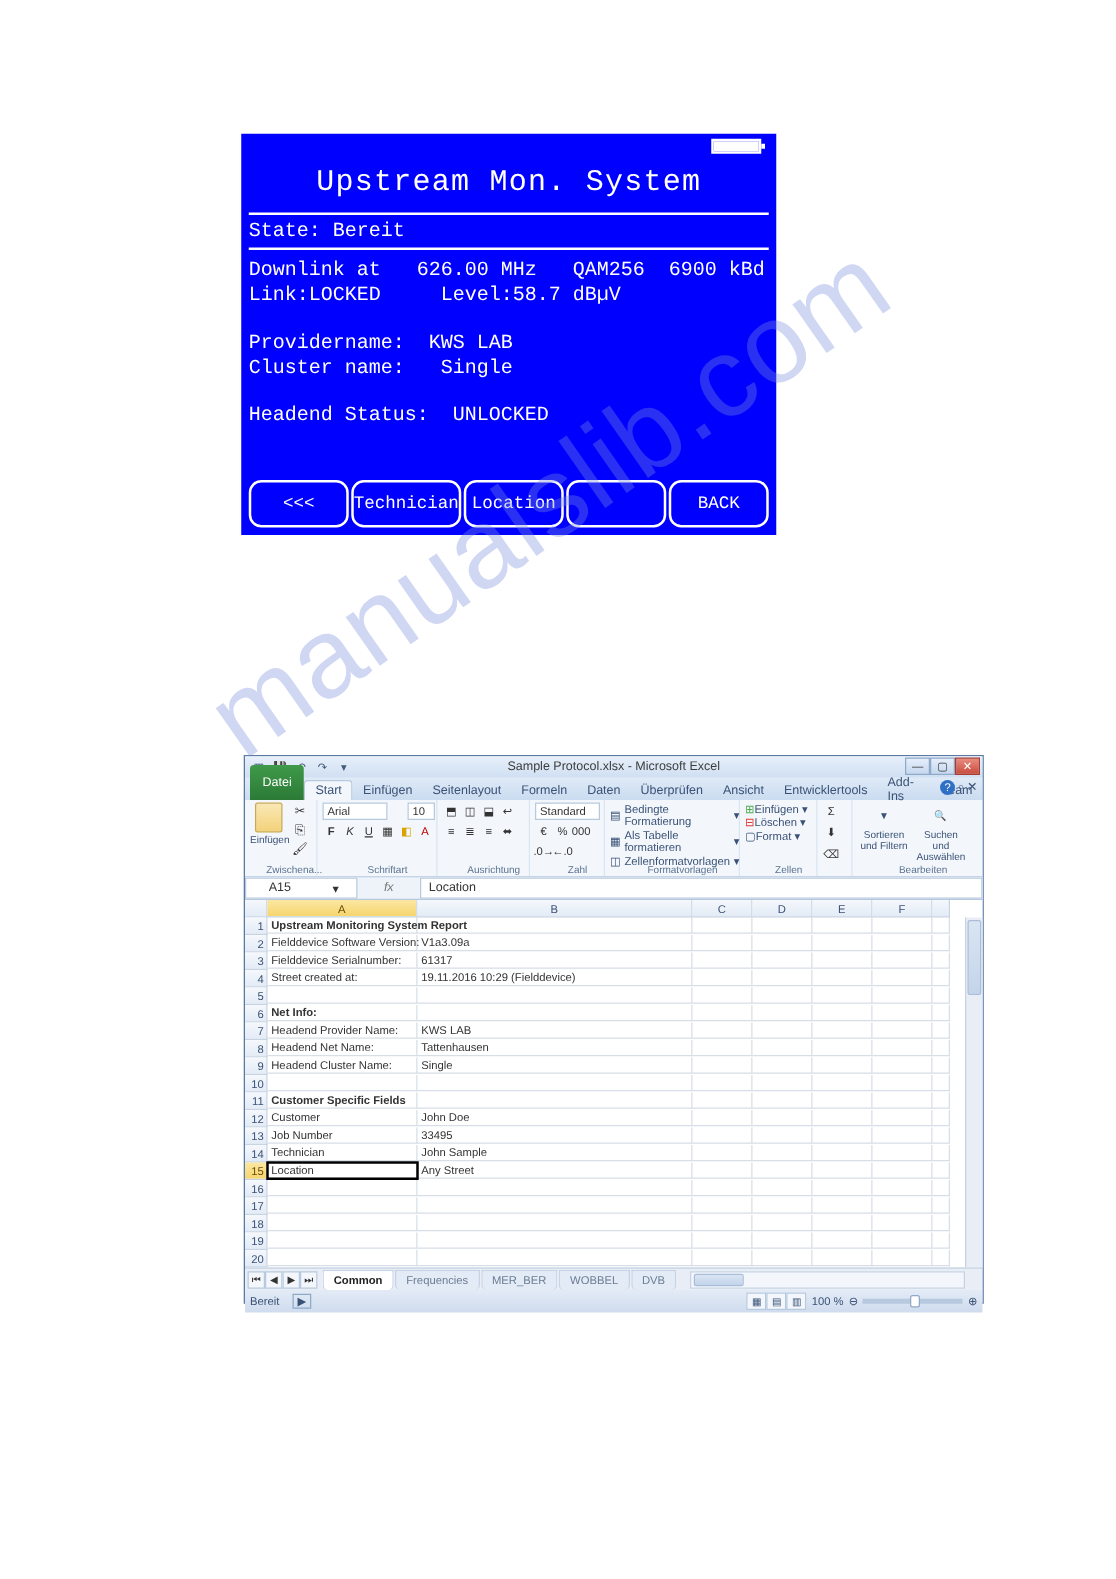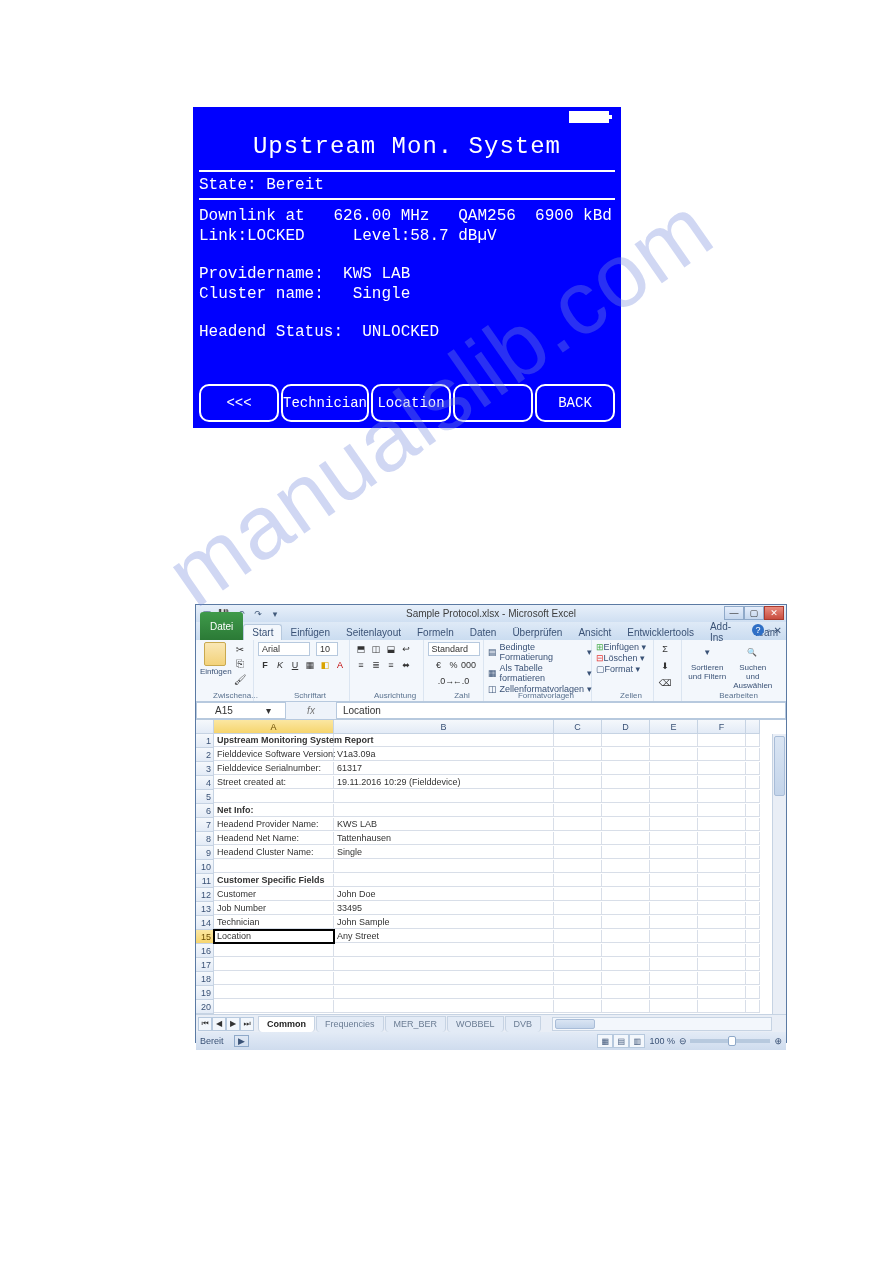--- a/index.html
+++ b/index.html
@@ -98,21 +98,21 @@
     height: 62px; background: #f3f7fc; border-bottom:1px solid #b7c9de;
     display:flex;
   }
   .rgroup { border-right:1px solid #dbe5f1; padding:2px 4px; position:relative; display:flex; flex-direction:column; }
   .rgroup-label { position:absolute; bottom:1px; left:17px; right:0; text-align:center; font-size:8px; color:#5a728f; }
   .rgroup-body { flex:1; display:flex; gap:3px; align-items:flex-start; }
   .ricon { width:14px; height:14px; display:inline-flex; align-items:center; justify-content:center; font-size:10px; }
   .paste-big { width:30px; text-align:center; font-size:8px; color:#3a5276; }
   .paste-big .clip { width:22px; height:24px; background:linear-gradient(#f9e7b5,#f3d27a); border:1px solid #c9a94f; margin:0 auto 1px; border-radius:2px; }
   .mini-col { display:flex; flex-direction:column; gap:1px; }
-  .fontbox { display:flex; gap:6px; align-items:center; }
+  .fontbox { display:flex; gap:16px; align-items:center; }
   .fsel { border:1px solid #b7c9de; background:#fff; font-size:9px; height:14px; padding:0 3px; display:flex; align-items:center; }
   .frow { display:flex; gap:1px; }
   .fbtn { width:14px; height:14px; border:1px solid transparent; display:flex; align-items:center; justify-content:center; font-size:9px; cursor:pointer; }
   .align-row{ display:flex; gap:1px; }
   .abox{ width:14px; height:14px; display:flex; align-items:center; justify-content:center; font-size:9px; }
   .num-row{ display:flex; gap:1px; align-items:center; }
   .styles-col{ display:flex; flex-direction:column; gap:1px; font-size:9px; color:#3a5276; }
   .styles-col .s{ display:flex; align-items:center; gap:3px; cursor:pointer; }
   .cells-col{ display:flex; flex-direction:column; gap:1px; font-size:9px; color:#3a5276; }
   .edit-big{ width:44px; text-align:center; font-size:8px; color:#3a5276; }
@@ -299,21 +299,21 @@
           <div class="abox">≡</div>
           <div class="abox">≣</div>
           <div class="abox">≡</div>
           <div class="abox">⬌</div>
         </div>
       </div>
       <div class="rgroup-label">Ausrichtung</div>
     </div>
 
     <div class="rgroup" style="width:60px;">
-      <div class="rgroup-body" style="flex-direction:column; gap:2px;align-items:center;">
+      <div class="rgroup-body" style="flex-direction:column; gap:2px;">
         <div class="fsel" style="width:52px;">Standard</div>
         <div class="num-row">
           <div class="fbtn">€</div>
           <div class="fbtn">%</div>
           <div class="fbtn">000</div>
         </div>
         <div class="num-row">
           <div class="fbtn">.0→</div>
           <div class="fbtn">←.0</div>
         </div>

